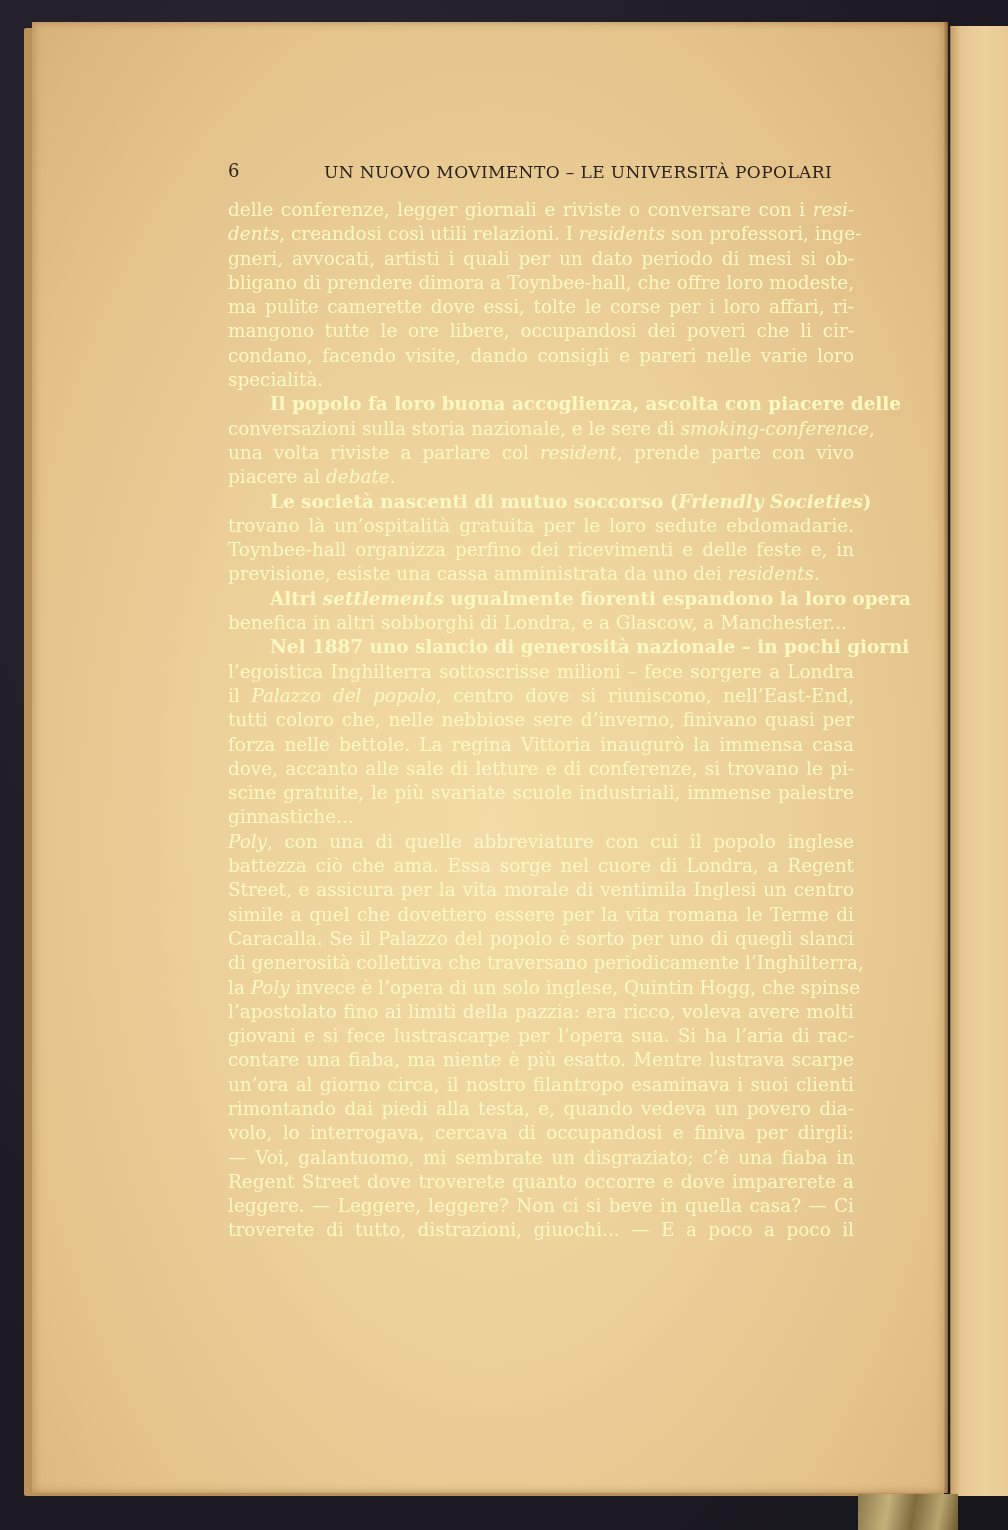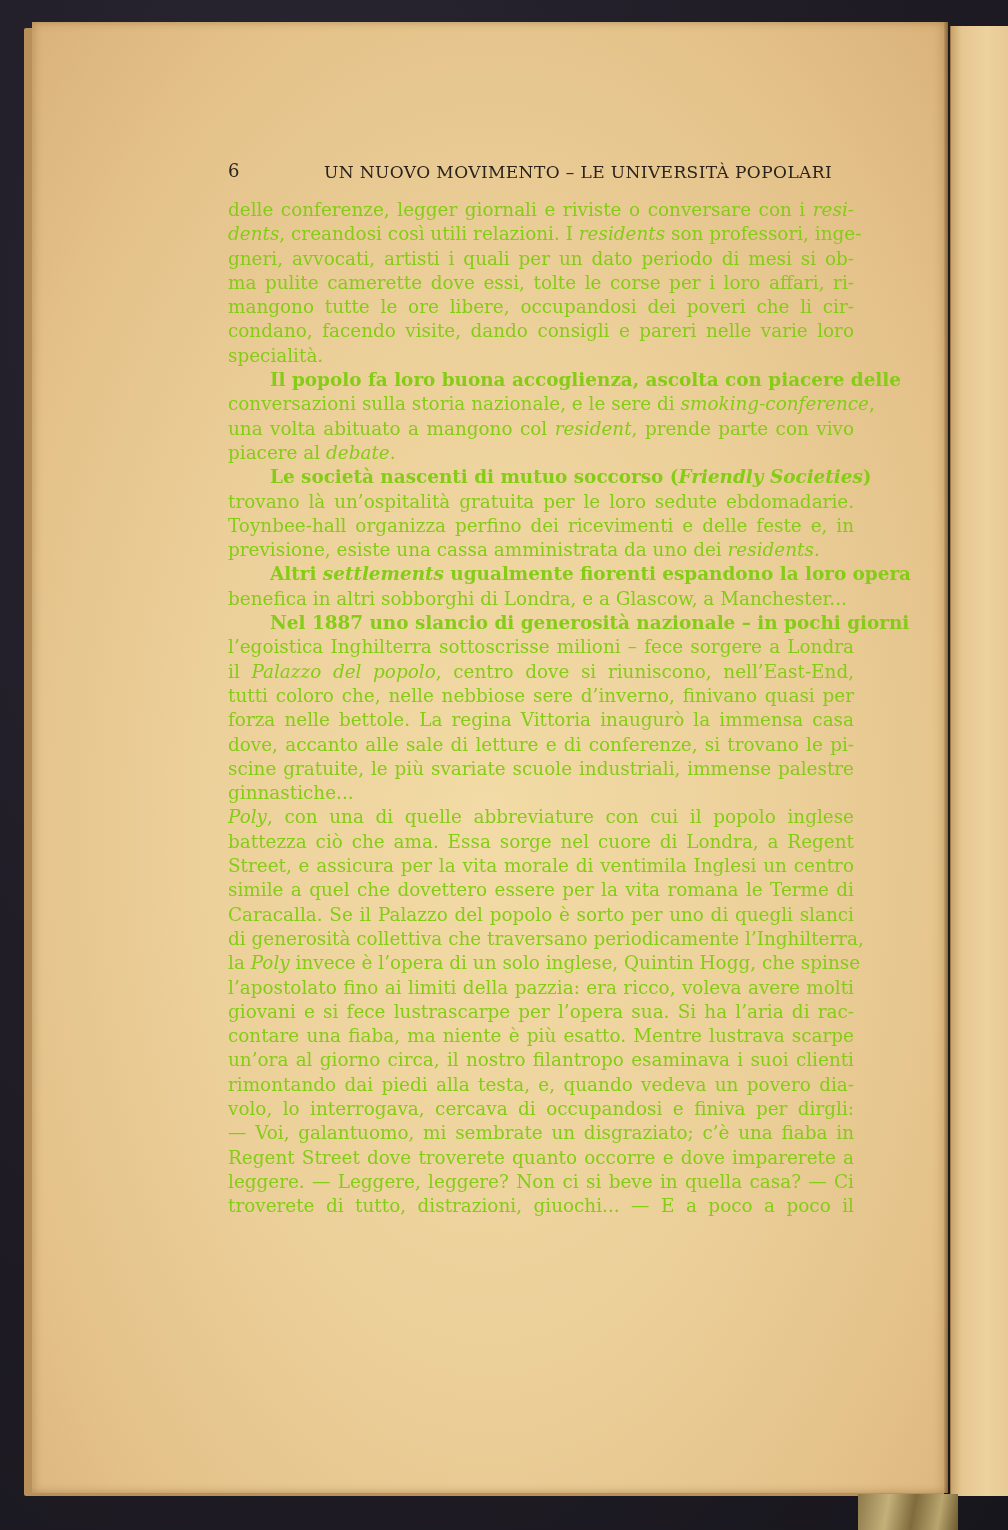--- a/index.html
+++ b/index.html
@@ -78,21 +78,21 @@
       top: 2px;
       font-size: 17px;
       letter-spacing: 0.4px;
       line-height: 20px;
     }
     .body-text {
       position: absolute;
       left: 228px;
       top: 198px;
       width: 626px;
-      color: #84cc16;
+      color: #fef9c3;
       font-size: 18.4px;
       line-height: 24.3px;
     }
     .line {
       display: block;
       white-space: nowrap;
       text-align: justify;
       text-align-last: justify;
       height: 24.3px;
     }
@@ -135,27 +135,28 @@
 
 <div class="running-head">
   <span class="folio">6</span>
   <span class="head-title">UN NUOVO MOVIMENTO – LE UNIVERSITÀ POPOLARI</span>
 </div>
 
 <div class="body-text" id="body-text">
     <span class="line"><span>delle conferenze, legger giornali e riviste o conversare con i </span><span class="seg-i">resi-</span></span>
     <span class="line"><span class="seg-i">dents</span><span>, creandosi così utili relazioni. I </span><span class="seg-i">residents</span><span> son professori, inge-</span></span>
     <span class="line"><span>gneri, avvocati, artisti i quali per un dato periodo di mesi si ob-</span></span>
+    <span class="line"><span>bligano di prendere dimora a Toynbee-hall, che offre loro modeste,</span></span>
     <span class="line"><span>ma pulite camerette dove essi, tolte le corse per i loro affari, ri-</span></span>
     <span class="line"><span>mangono tutte le ore libere, occupandosi dei poveri che li cir-</span></span>
     <span class="line"><span>condano, facendo visite, dando consigli e pareri nelle varie loro</span></span>
     <span class="line last"><span>specialità.</span></span>
     <span class="line indent"><span>Il popolo fa loro buona accoglienza, ascolta con piacere delle</span></span>
     <span class="line"><span>conversazioni sulla storia nazionale, e le sere di </span><span class="seg-i">smoking-conference</span><span>,</span></span>
-    <span class="line"><span>una volta abituato a mangono col </span><span class="seg-i">resident</span><span>, prende parte con vivo</span></span>
+    <span class="line"><span>una volta riviste a parlare col </span><span class="seg-i">resident</span><span>, prende parte con vivo</span></span>
     <span class="line last"><span>piacere al </span><span class="seg-i">debate</span><span>.</span></span>
     <span class="line indent"><span>Le società nascenti di mutuo soccorso (</span><span class="seg-i">Friendly Societies</span><span>)</span></span>
     <span class="line"><span>trovano là un’ospitalità gratuita per le loro sedute ebdomadarie.</span></span>
     <span class="line"><span>Toynbee-hall organizza perfino dei ricevimenti e delle feste e, in</span></span>
     <span class="line last"><span>previsione, esiste una cassa amministrata da uno dei </span><span class="seg-i">residents</span><span>.</span></span>
     <span class="line indent"><span>Altri </span><span class="seg-i">settlements</span><span> ugualmente fiorenti espandono la loro opera</span></span>
     <span class="line last"><span>benefica in altri sobborghi di Londra, e a Glascow, a Manchester...</span></span>
     <span class="line indent"><span>Nel 1887 uno slancio di generosità nazionale – in pochi giorni</span></span>
     <span class="line"><span>l’egoistica Inghilterra sottoscrisse milioni – fece sorgere a Londra</span></span>
     <span class="line"><span>il </span><span class="seg-i">Palazzo del popolo</span><span>, centro dove si riuniscono, nell’East-End,</span></span>

